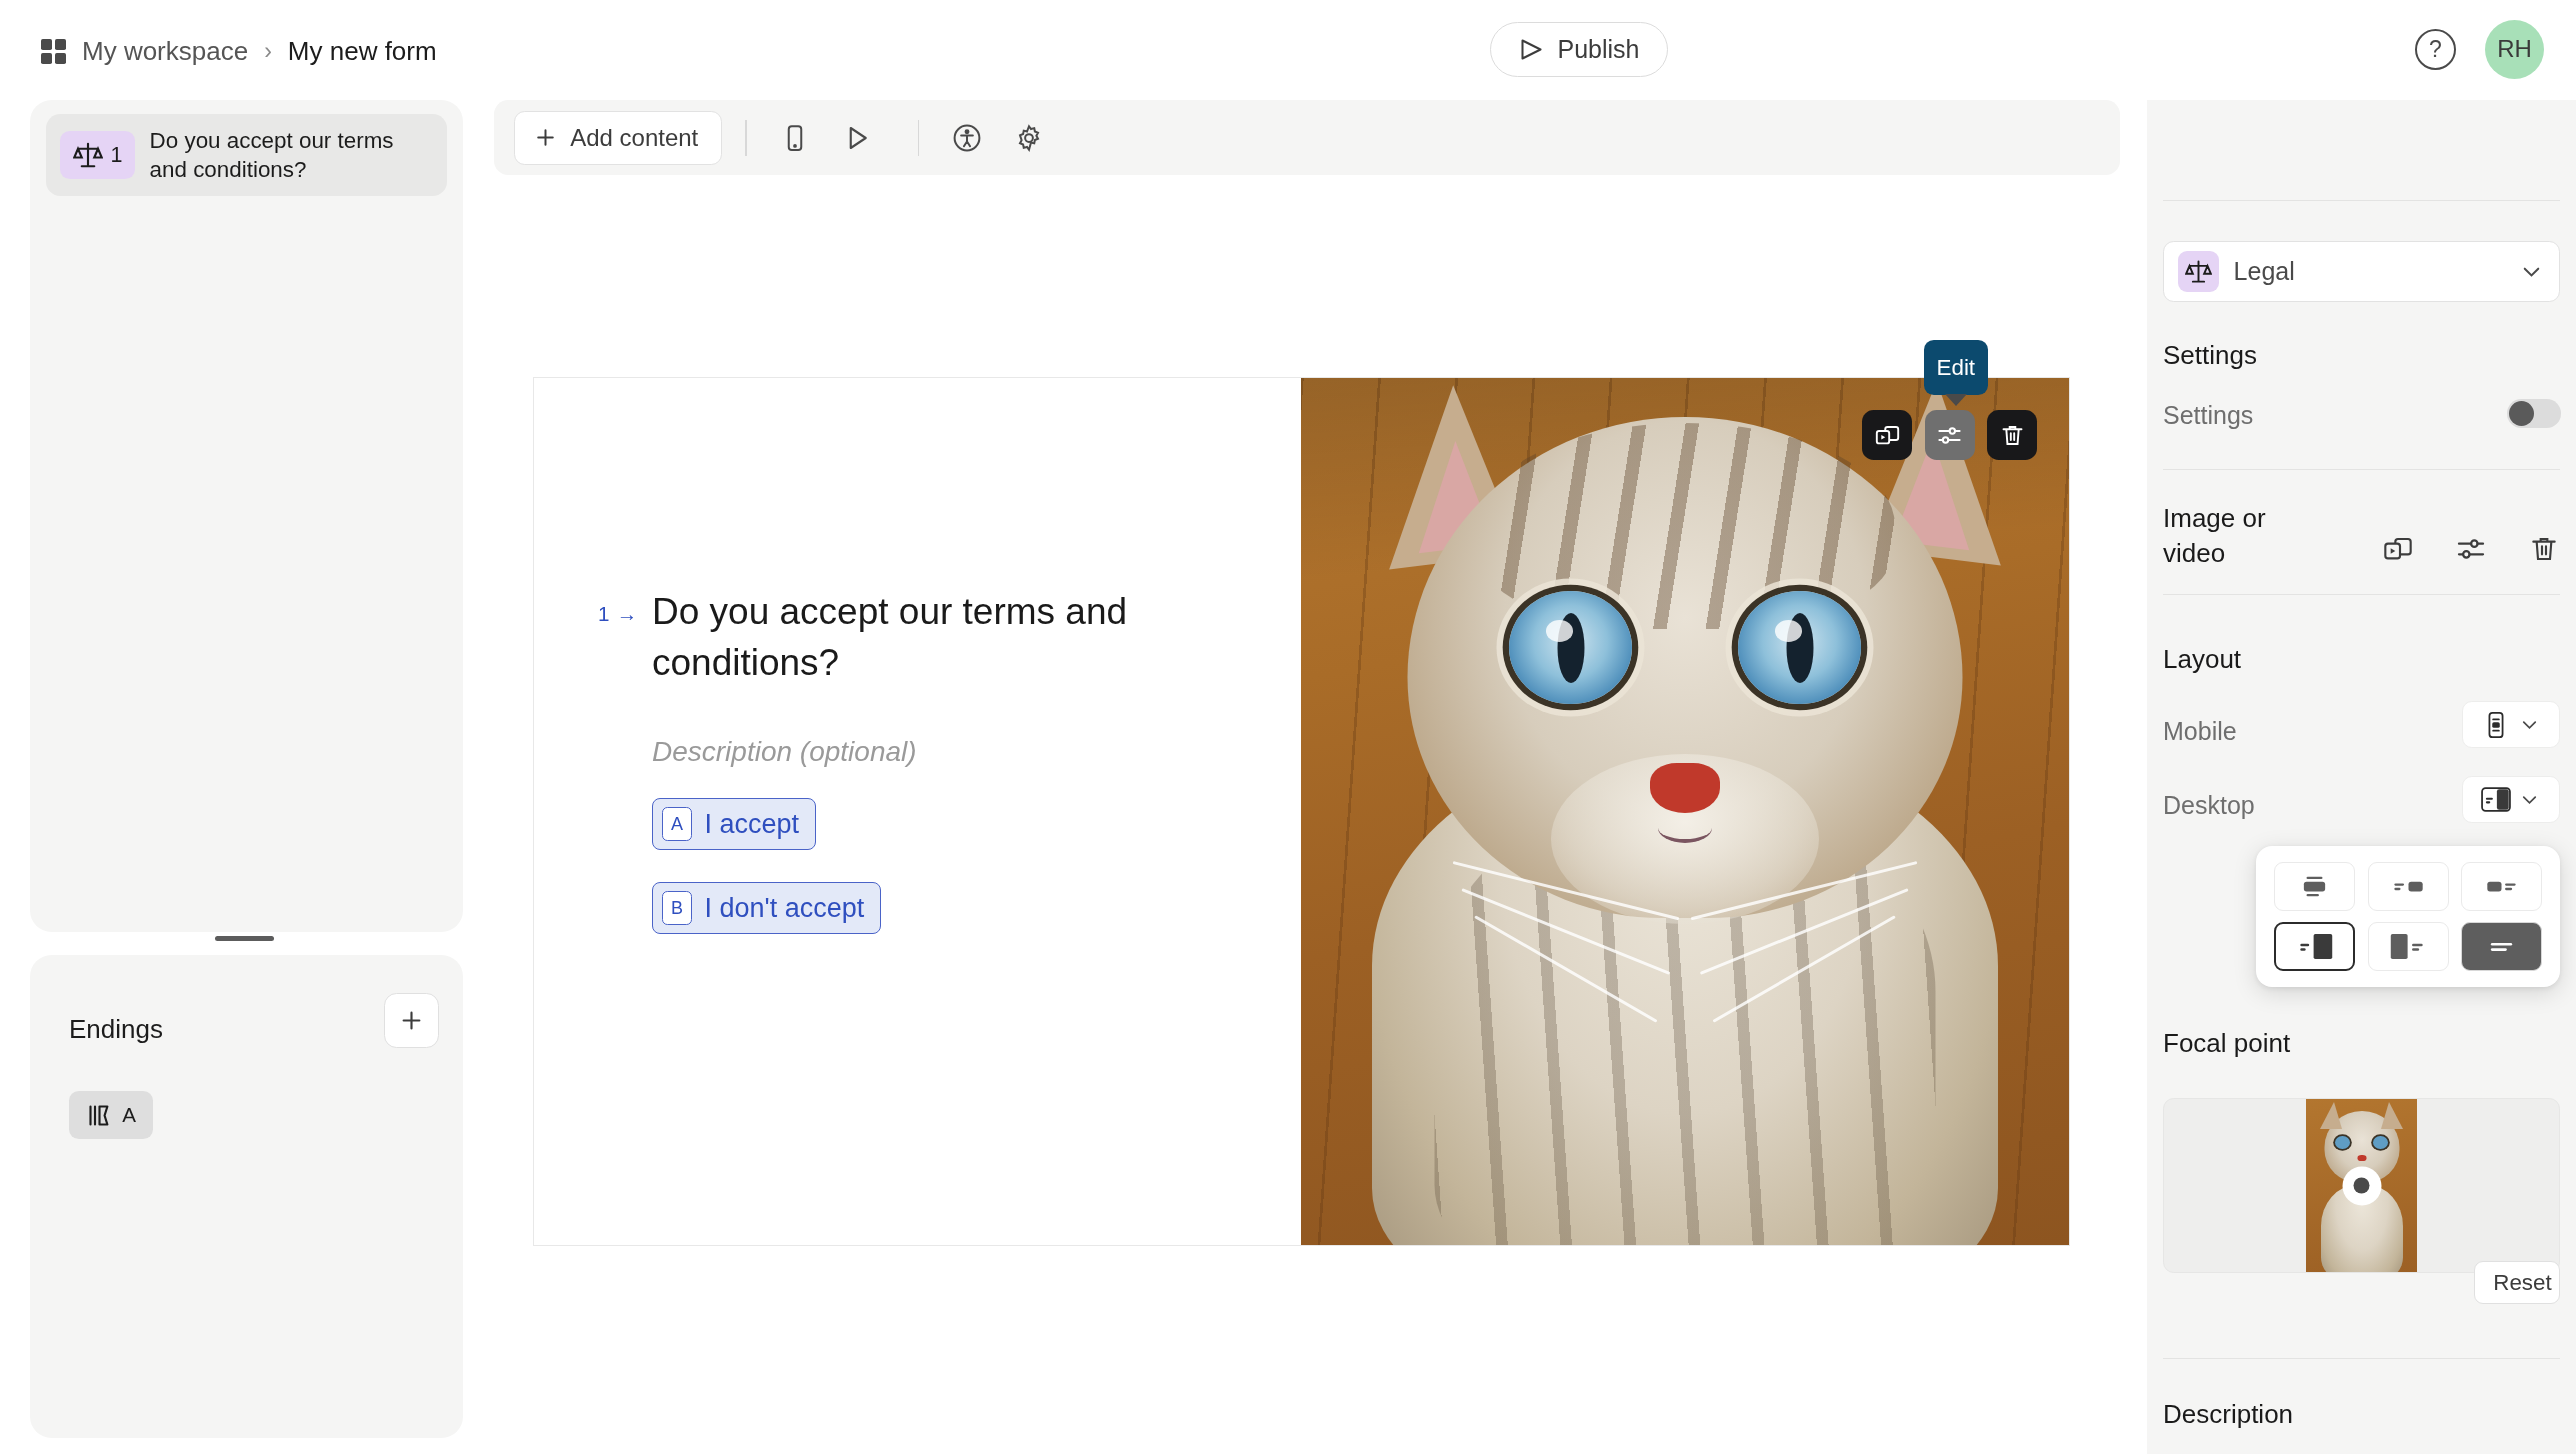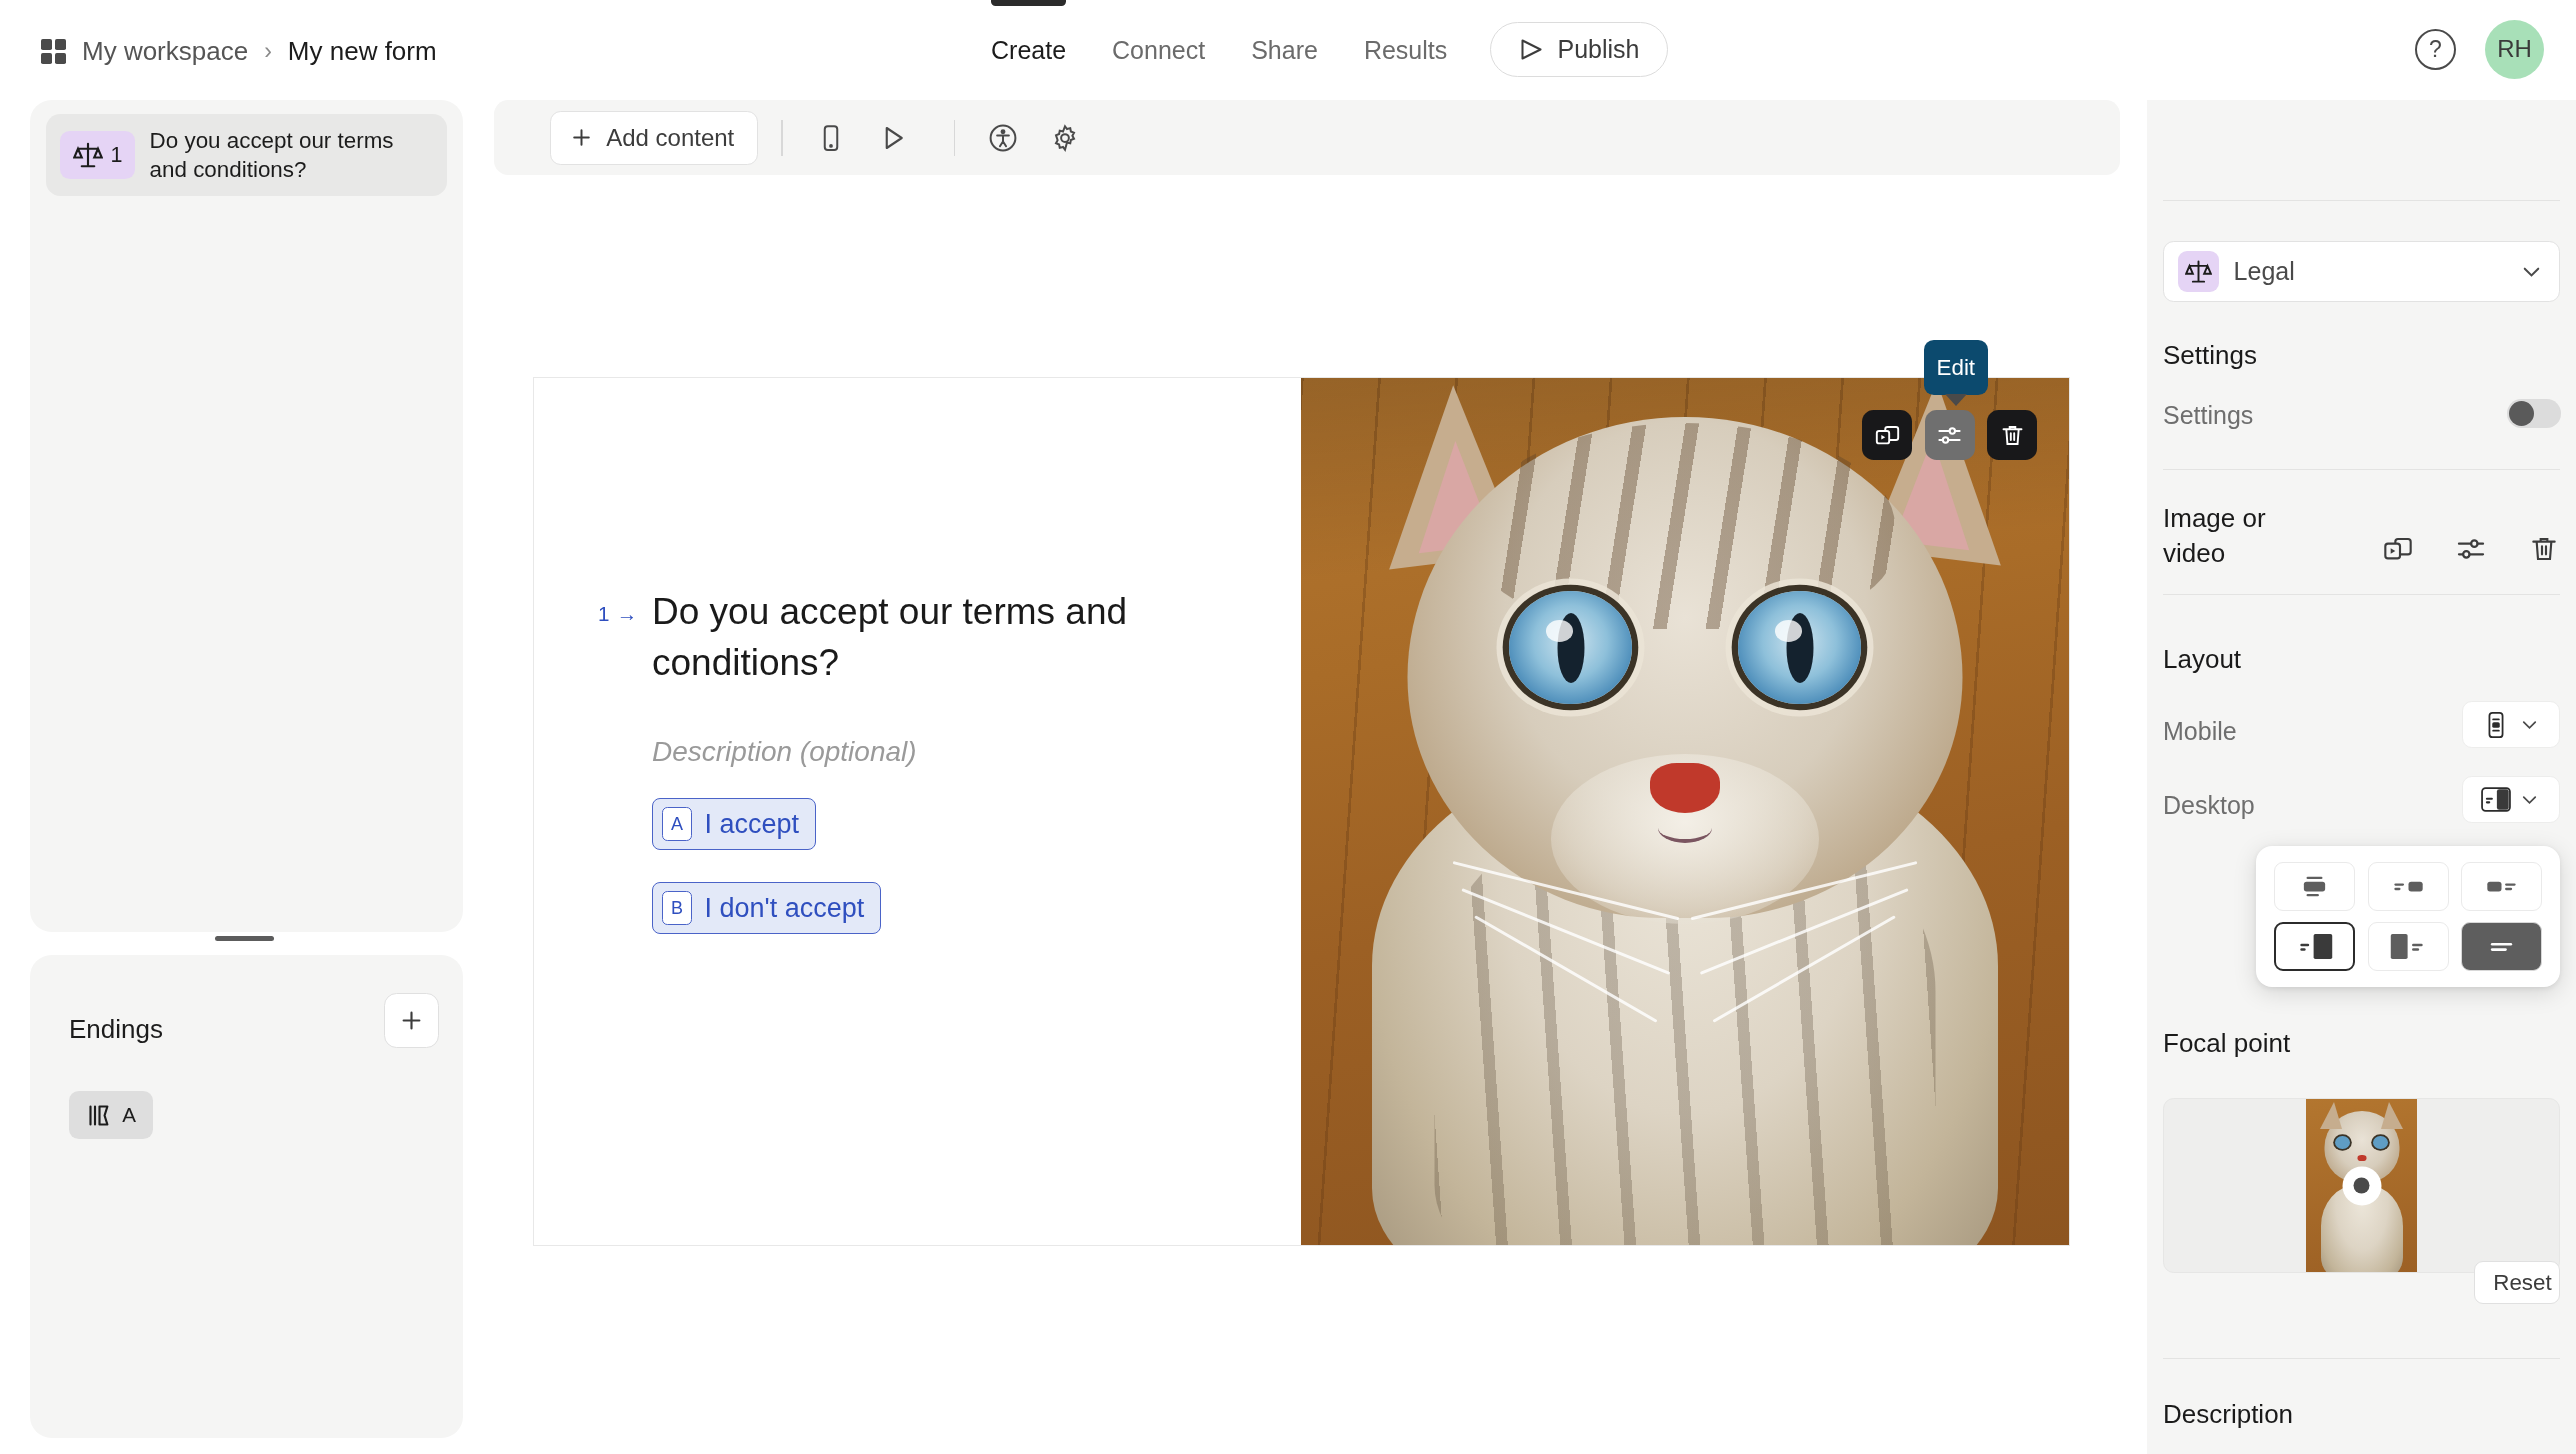--- a/index.html
+++ b/index.html
@@ -92,21 +92,21 @@
 
   
   .toolbar {
     position: absolute; left: 494px; top: 100px; width: 1626px; height: 75px;
     background: #f5f5f4; border-radius: 14.3px;
     display: flex; align-items: center; padding-left: 19.7px; gap: 0;
   }
   .add-content-btn {
     height: 54px; padding: 0 23px 0 18px; background: #ffffff;
     border: 1.3px solid #e2e2e2; border-radius: 10.7px;
-    display: flex; align-items: center; gap: 12.5px; cursor: pointer; margin-left: 36px;
+    display: flex; align-items: center; gap: 12.5px; cursor: pointer;
   }
   .add-content-btn span { font-size: 24px; color: #3c3c3c; }
   .tb-divider { width: 1.3px; height: 36px; background: #d8d8d8; margin: 0 23px; }
   .tb-icon { width: 50px; height: 50px; display: flex; align-items: center; justify-content: center; cursor: pointer; margin-right: 12.5px; }
 
   .canvas {
     position: absolute; left: 533px; top: 377px; width: 1537px; height: 1; height: 869px;
     background: #ffffff; border: 1.3px solid #e8e8e8;
     display: flex; overflow: hidden;
   }
@@ -283,34 +283,20 @@
         <i></i>
         <i></i>
         <i></i>
         <i></i>
       </span>
     <span class="crumb-ws">My workspace</span>
     <span class="crumb-sep">›</span>
     <span class="crumb-form">My new form</span>
   </div>
 
-  <div class="navtabs">
-    <div class="navtab active">
-        <span>Create</span>
-      </div>
-    <div class="navtab">
-        <span>Connect</span>
-      </div>
-    <div class="navtab">
-        <span>Share</span>
-      </div>
-    <div class="navtab">
-        <span>Results</span>
-      </div>
-  </div>
 
   <div class="publish-btn">
     <svg width="27" height="27" viewBox="0 0 24 24" fill="none" stroke="#3c3c3c" stroke-width="1.8" stroke-linejoin="round">
       <path d="M4 4 L20 12 L4 20 Z"></path>
     </svg>
     <span>Publish</span>
   </div>
 
   <div class="help-icon">
       <span>?</span>

